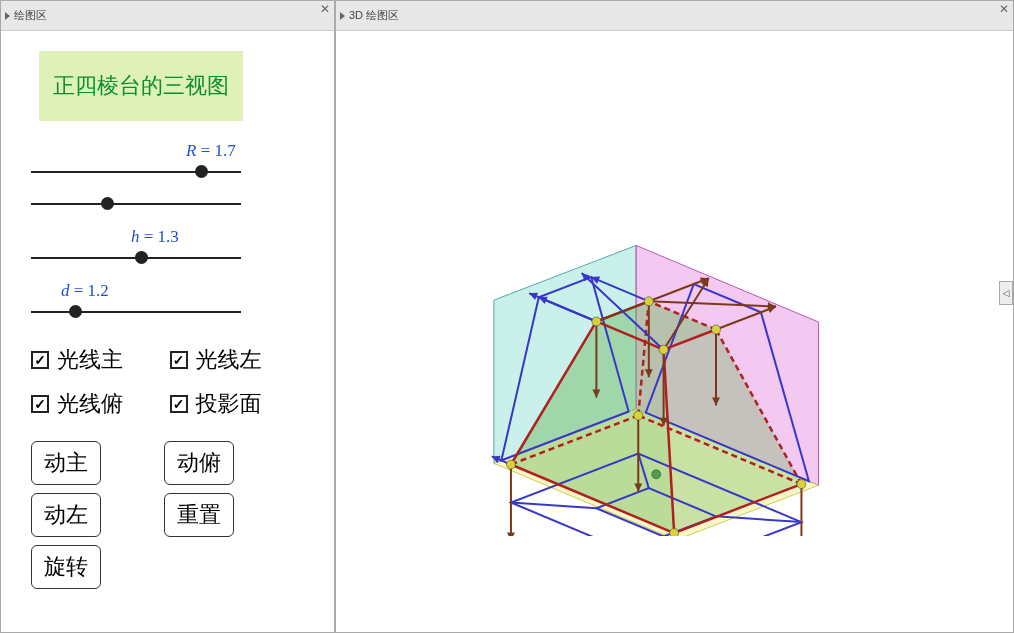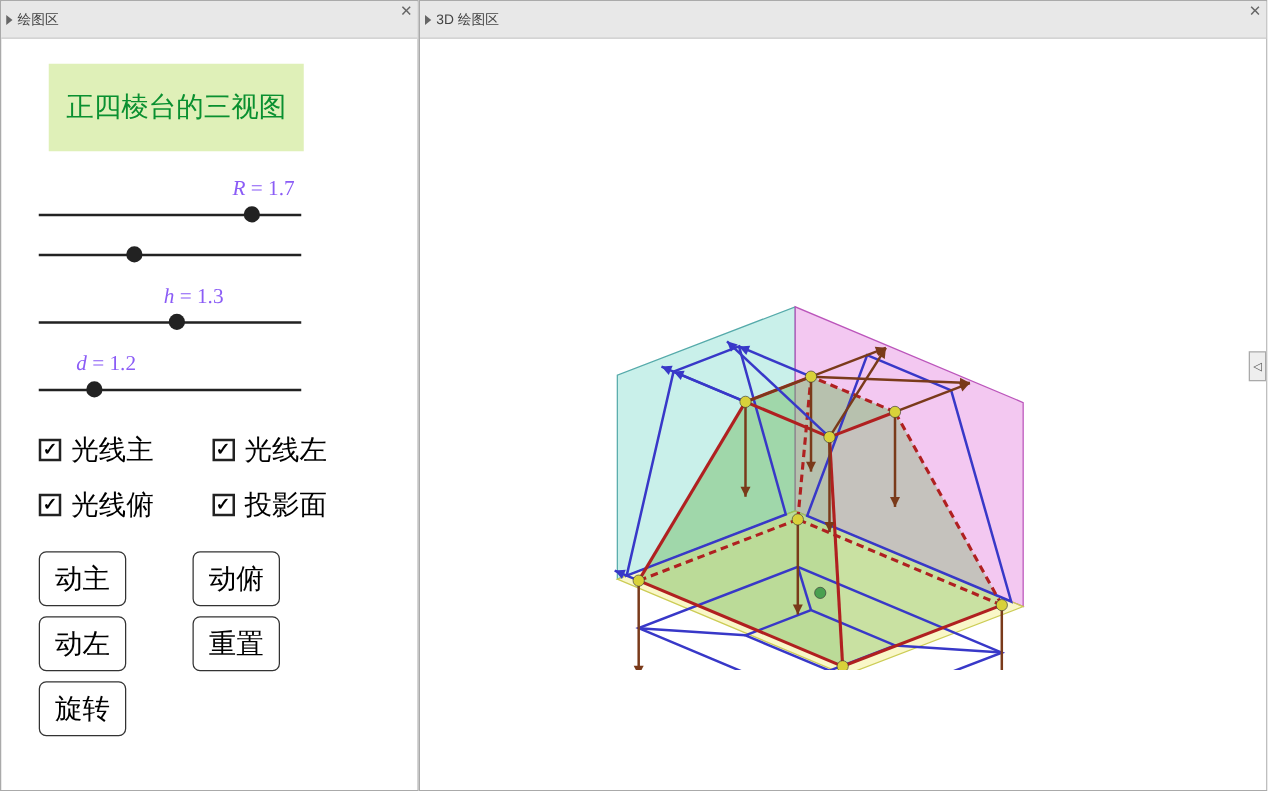--- a/index.html
+++ b/index.html
@@ -68,21 +68,21 @@
       margin-left: 8px;
       margin-bottom: 20px;
     }
     .slider-group {
       margin-bottom: 14px;
     }
     .slider-label {
       font-family: "Times New Roman", serif;
       font-size: 17px;
       font-style: italic;
-      color: #8b5cf6;
+      color: #1d4ed8;
       display: block;
     }
     .slider-label .eq { font-style: normal; }
     .slider-track {
       position: relative;
       width: 210px;
       height: 18px;
       margin-top: 2px;
     }
     .slider-line {
@@ -123,21 +123,21 @@
       display: inline-flex;
       align-items: center;
       justify-content: center;
       font-size: 14px;
       font-weight: bold;
     }
     .buttons {
       margin-top: 22px;
       display: grid;
       grid-template-columns: 105px 105px;
-      gap: 8px 18px;
+      gap: 8px 28px;
     }
     .btn {
       border: 1.5px solid #333;
       border-radius: 6px;
       background: #fff;
       font-family: "SimSun", serif;
       font-size: 22px;
       padding: 6px 12px;
       text-align: center;
       cursor: pointer;

